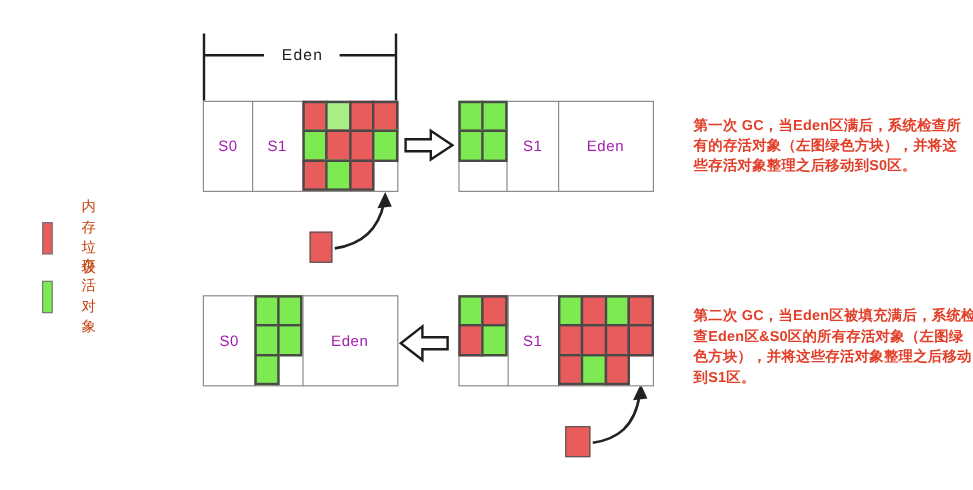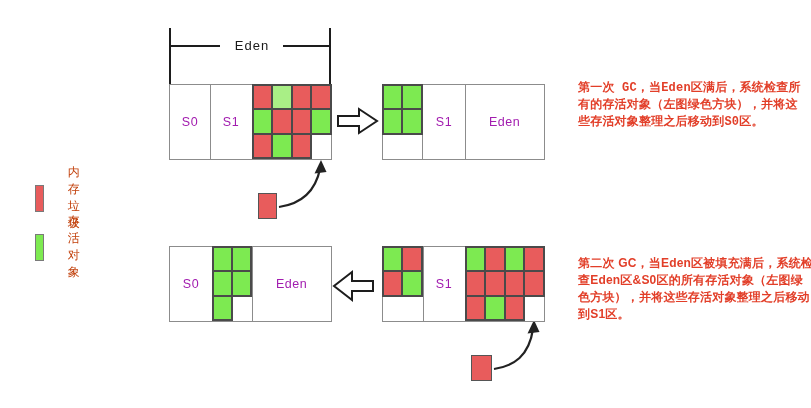--- a/index.html
+++ b/index.html
@@ -18,21 +18,21 @@
 
   .legend{position:absolute;left:35px;top:164px;}
   .legend-row{position:absolute;left:0;display:flex;align-items:center;}
   .legend-row.r1{top:0;}
   .legend-row.r2{top:49px;}
   .swatch{width:18px;height:27px;border:1.5px solid #7a7a7a;box-sizing:border-box;}
   .legend-text{margin-left:24px;font-size:12px;color:#c2410c;letter-spacing:1px;}
 
   .note{position:absolute;color:var(--annotation-red);font-size:12px;line-height:17px;
         font-weight:bold;letter-spacing:.2px;}
-  .note1{left:578px;top:80px;width:229px;font-family:Liberation Mono, monospace;}
+  .note1{left:578px;top:96px;width:229px;}
   .note2{left:578px;top:255px;width:236px;}
 
   .loose-square{position:absolute;border:1.5px solid #555;box-sizing:border-box;background:var(--garbage-red);}
   .sq1{left:258px;top:193px;width:19px;height:26px;}
   .sq2{left:471px;top:355px;width:21px;height:26px;}
 </style>
 </head>
 <body>
 
 <div class="canvas">

